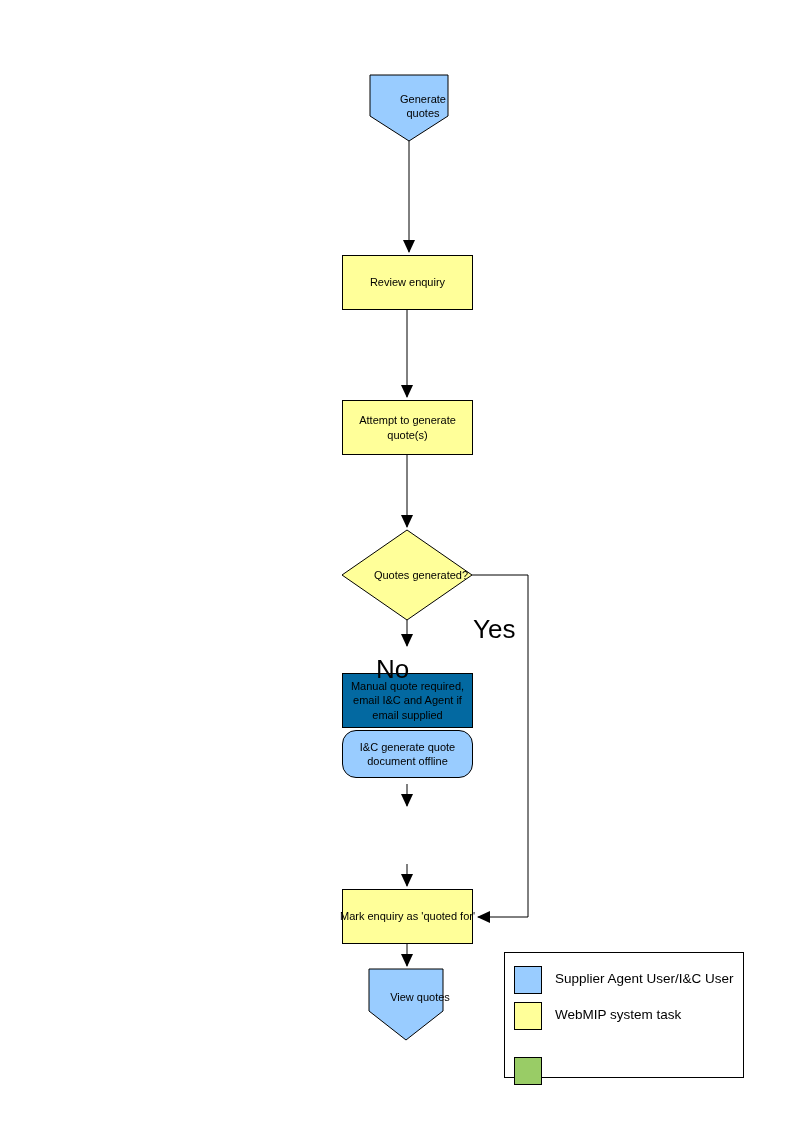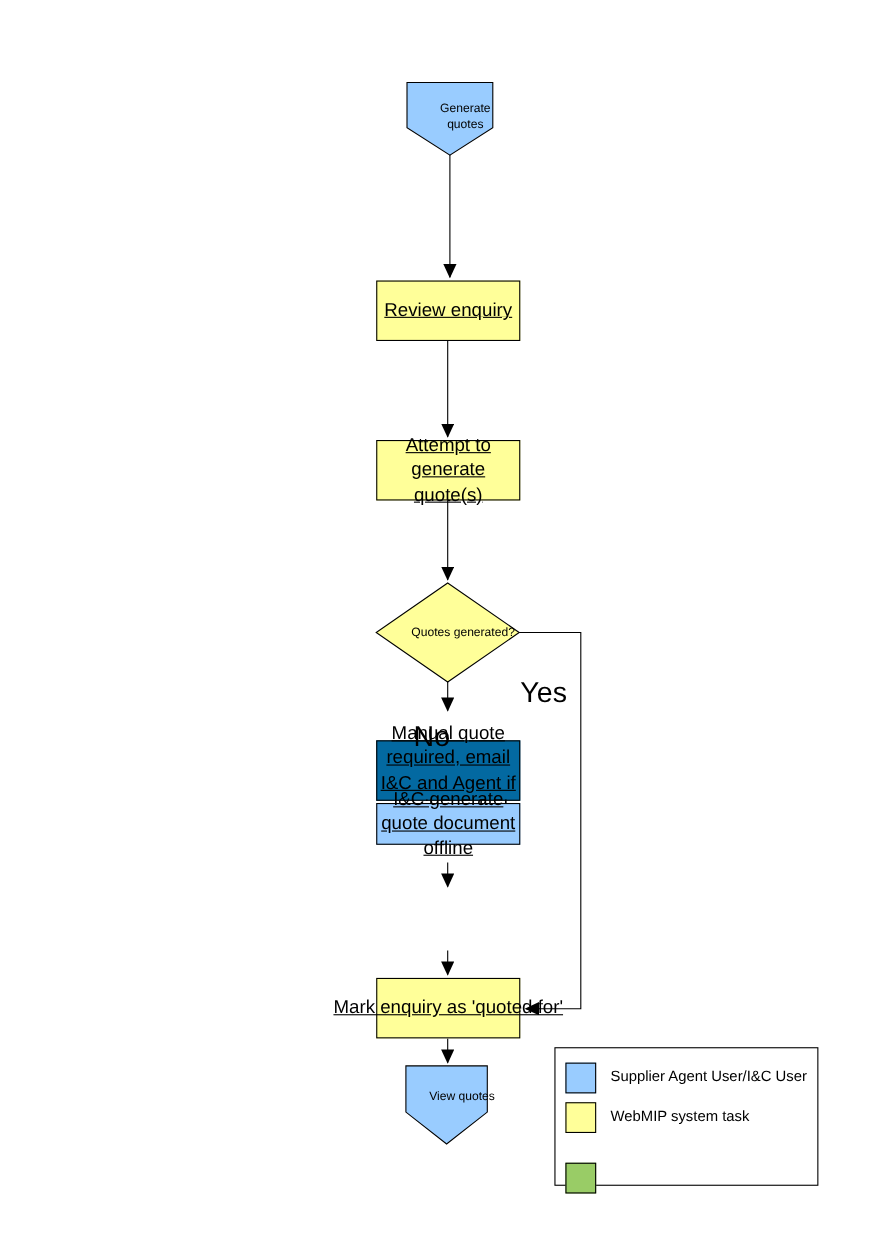--- a/index.html
+++ b/index.html
@@ -13,25 +13,24 @@
   }
   .wires { position: absolute; left: 0; top: 0; width: 794px; height: 1123px; }
   .node {
     position: absolute;
     box-sizing: border-box;
     border: 1px solid #000000;
     display: flex;
     align-items: center;
     justify-content: center;
     text-align: center;
-    font-size: 17px;
+    font-size: 11px;
     line-height: 1.3;
     color: #000000;
     padding: 2px 3px;
-    text-decoration: underline;
   }
   .shape-label {
     position: absolute;
     display: flex;
     align-items: center;
     justify-content: center;
     text-align: center;
     font-size: 11px;
     line-height: 1.3;
     color: #000000;
@@ -105,21 +104,21 @@
   <div class="shape-label" style="left:352px; top:548px; width:110px; height:54px;">Quotes generated?</div>
 
   <div class="shape-label" style="left:371px; top:975px; width:70px; height:44px;">View quotes</div>
 
   <div class="node" style="left: 342px; top: 255px; width: 131px; height: 55px; background-color: rgb(255, 255, 153);">Review enquiry</div>
 
   <div class="node" style="left: 342px; top: 400px; width: 131px; height: 55px; background-color: rgb(255, 255, 153);">Attempt to generate quote(s)</div>
 
   <div class="node" style="left: 342px; top: 629px; width: 131px; height: 55px; background-color: #0369a1; margin-top: 44px;">Manual quote required, email I&amp;C and Agent if email supplied</div>
 
-  <div class="node" style="left: 342px; top: 730px; width: 131px; height: 38px; background-color: rgb(153, 204, 255);">I&amp;C generate quote document offline</div>
+  <div class="node" style="left: 342px; top: 730px; width: 131px; height: 48px; background-color: rgb(153, 204, 255); border-radius: 14px;">I&amp;C generate quote document offline</div>
 
 
   <div class="node nowrap" style="left: 342px; top: 889px; width: 131px; height: 55px; padding: 2px 0px; background-color: rgb(255, 255, 153);">Mark enquiry as 'quoted for'</div>
 
   <div class="branch-label" style="left:473px; top:577px;">Yes</div>
   <div class="branch-label" style="left:376px; top:617px;">No</div>
 
   <div class="legend">
     <div class="legend-item r1">
       <div class="legend-swatch" style="background-color: rgb(153, 204, 255);"></div>

